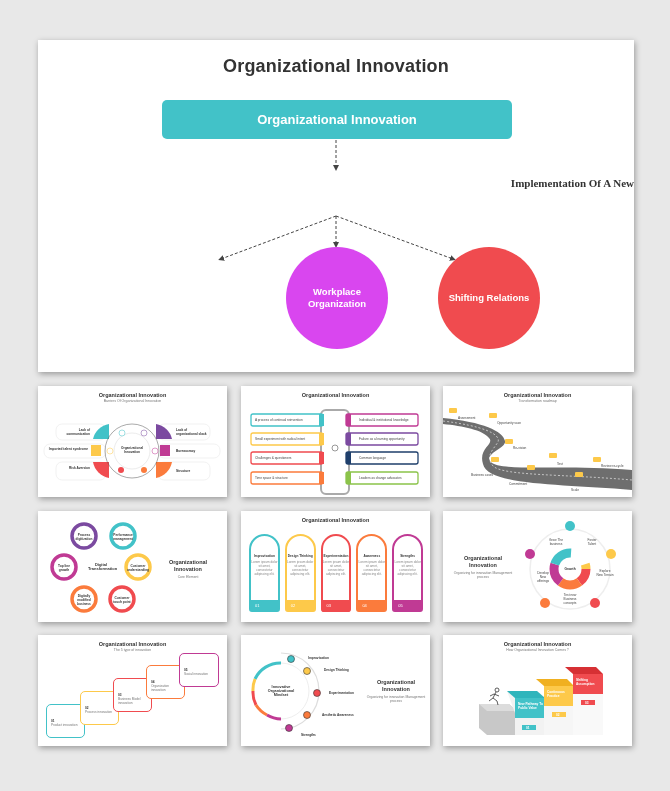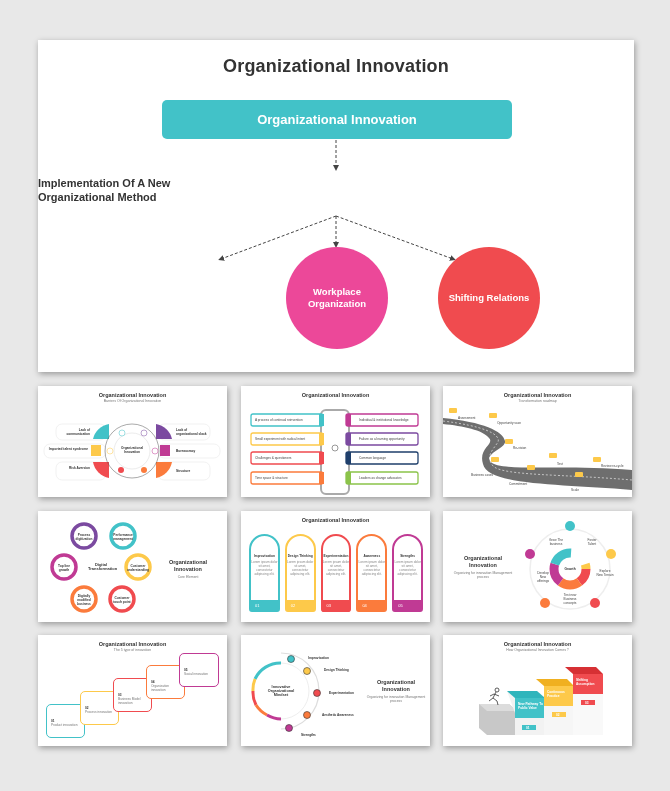--- a/index.html
+++ b/index.html
@@ -2,21 +2,21 @@
 <html><head>
 <meta charset="utf-8">
 <style>
   * { box-sizing: border-box; margin: 0; padding: 0; }
   html, body { width: 670px; height: 791px; background: #e8e8e8; overflow: hidden; }
   body { position: relative; font-family: "Liberation Sans", "DejaVu Sans", sans-serif; color: #333; }
   .slide { position: absolute; background: #fff; box-shadow: 1px 2px 6px rgba(0,0,0,0.35); overflow: hidden; }
   .main { left: 38px; top: 40px; width: 596px; height: 332px; }
   .main-title { position: absolute; top: 16px; left: 0; width: 100%; text-align: center; font-weight: bold; font-size: 18px; color: #333; letter-spacing: 0.2px; }
   .top-box { position: absolute; left: 124px; top: 60px; width: 350px; height: 39px; border-radius: 5px; display: flex; align-items: center; justify-content: center; color: #fff; font-weight: bold; font-size: 13px; }
-  .method { position: absolute; top: 136px; left: 0; width: 100%; text-align: left; font-weight: bold; font-size: 11px; line-height: 14px; color: #333; }
+  .method { position: absolute; top: 136px; left: 0; width: 100%; text-align: right; font-weight: bold; font-size: 11px; line-height: 14px; color: #333; font-family: Liberation Serif, serif; }
   .circle { position: absolute; width: 102px; height: 102px; border-radius: 50%; display: flex; align-items: center; justify-content: center; text-align: center; color: #fff; font-weight: bold; font-size: 9.5px; line-height: 12px; padding: 10px; }
   .lines { position: absolute; left: 0; top: 0; }
 
   .thumb { width: 189px; height: 111px; }
   .t-title { position: absolute; top: 6px; left: 0; width: 100%; text-align: center; font-weight: bold; font-size: 5.5px; color: #333; }
   .t-sub { position: absolute; top: 13px; left: 0; width: 100%; text-align: center; font-size: 3.5px; color: #777; }
   .tiny { font-size: 3.2px; line-height: 4px; color: #444; position: absolute; }
   .tinyb { font-size: 3.2px; line-height: 4px; color: #333; font-weight: bold; position: absolute; }
   .side-title { position: absolute; font-weight: bold; font-size: 5.5px; line-height: 7px; text-align: center; color: #333; }
   .side-sub { position: absolute; font-size: 3.4px; line-height: 4.4px; text-align: center; color: #777; }
@@ -35,23 +35,22 @@
     <line x1="298" y1="176" x2="183" y2="219" stroke="#444" stroke-width="1" stroke-dasharray="3,2" marker-end="url(#ah)"></line>
     <line x1="298" y1="176" x2="298" y2="205" stroke="#444" stroke-width="1" stroke-dasharray="3,2" marker-end="url(#ah)"></line>
     <line x1="298" y1="176" x2="415" y2="219" stroke="#444" stroke-width="1" stroke-dasharray="3,2" marker-end="url(#ah)"></line>
   </svg>
   <div class="main-title">Organizational Innovation</div>
   <div class="top-box" style="background:#42c2c8">
     <span>Organizational Innovation</span>
   </div>
   <div class="method">
     <div>Implementation Of A New</div>
-    <div>Organizational Method</div>
-  </div>
-  <div class="circle" style="left:248px;top:207px;background:#ec4899">
+  </div>
+  <div class="circle" style="left:248px;top:207px;background:#d946ef">
     <span>Workplace Organization</span>
   </div>
   <div class="circle" style="left:400px;top:207px;background:#f04b4f">
     <span>Shifting Relations</span>
   </div>
 </div>
 
 <div class="slide thumb" style="left:38px;top:386px">
   <div class="t-title">Organizational Innovation</div>
   <div class="t-sub">Barriers Of Organizational Innovation</div>

